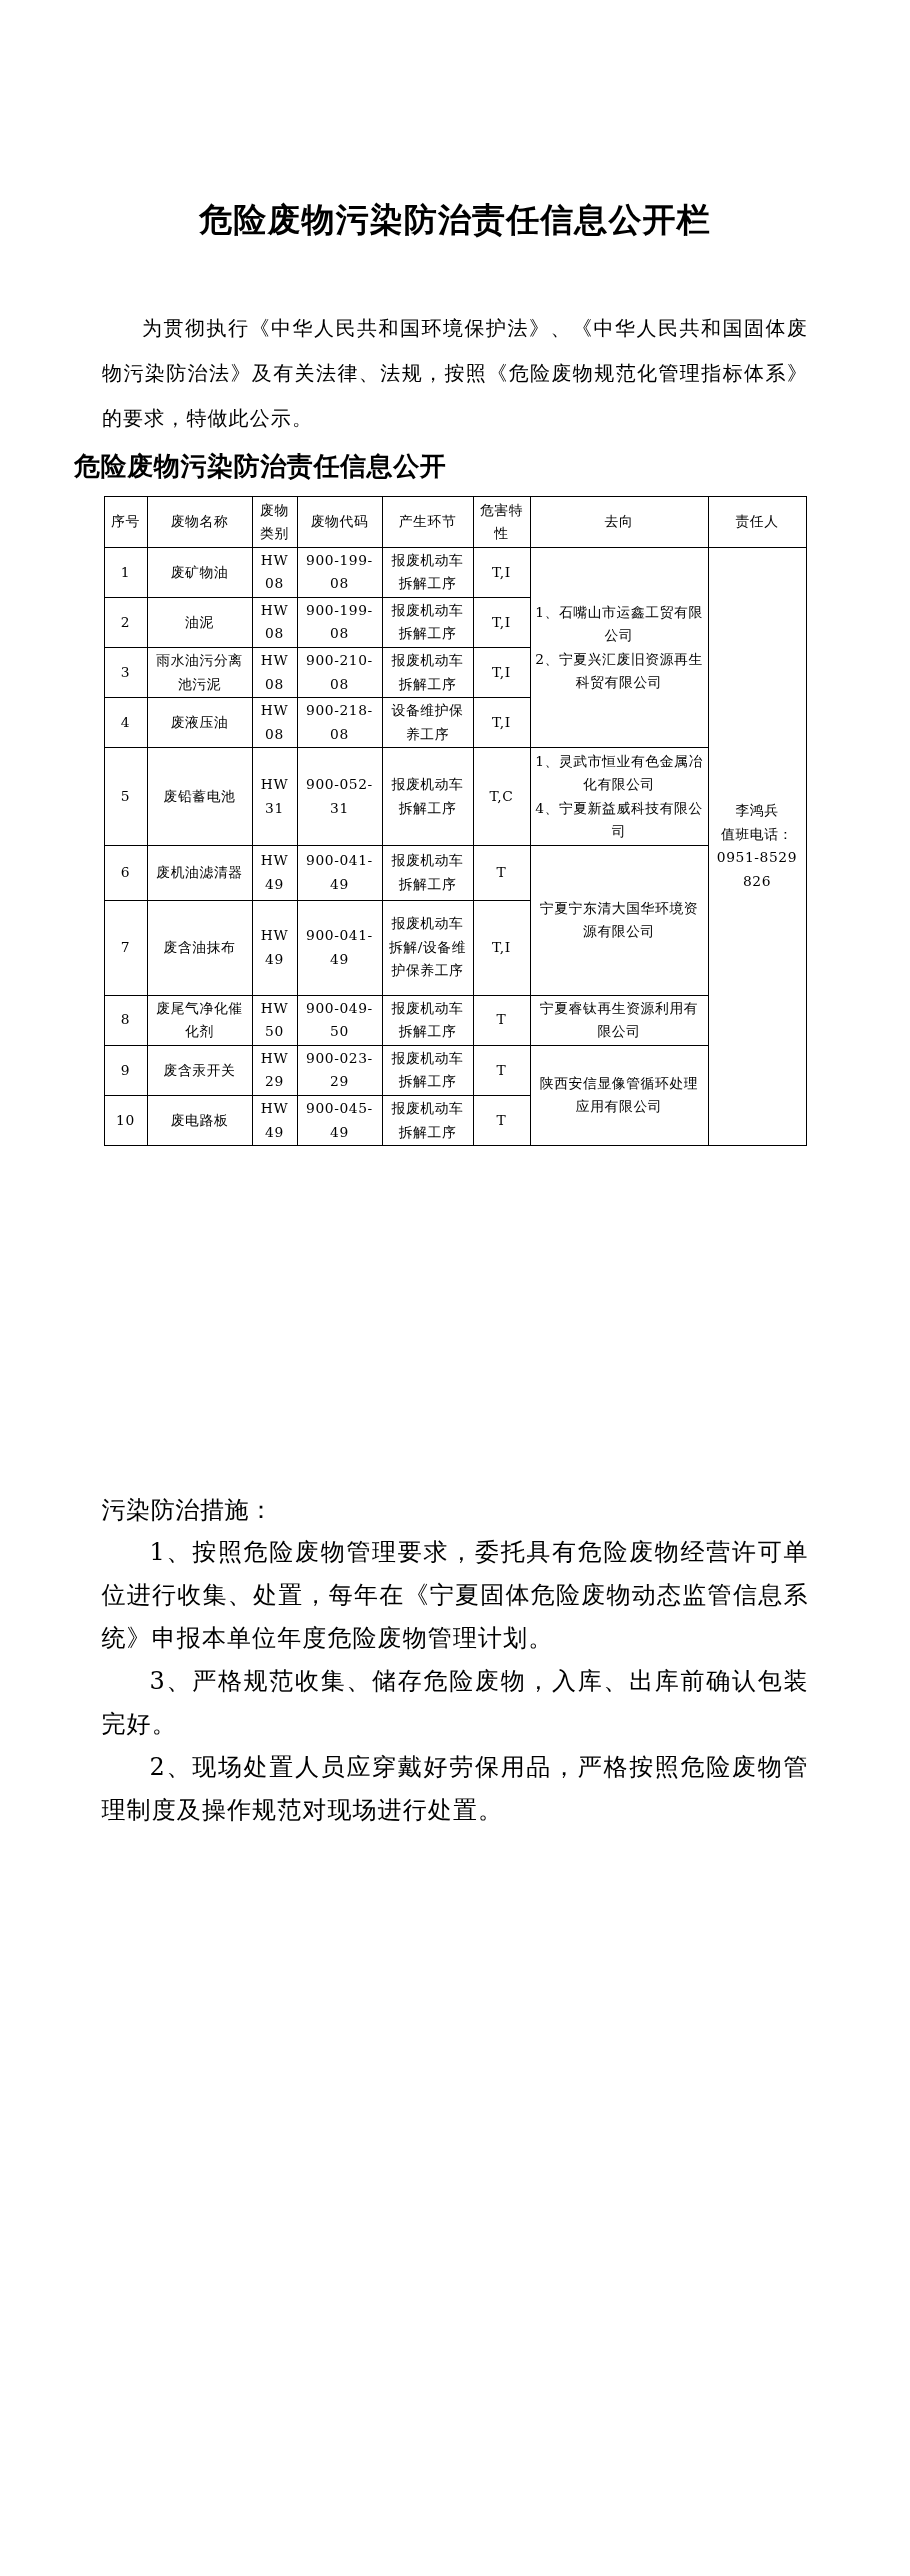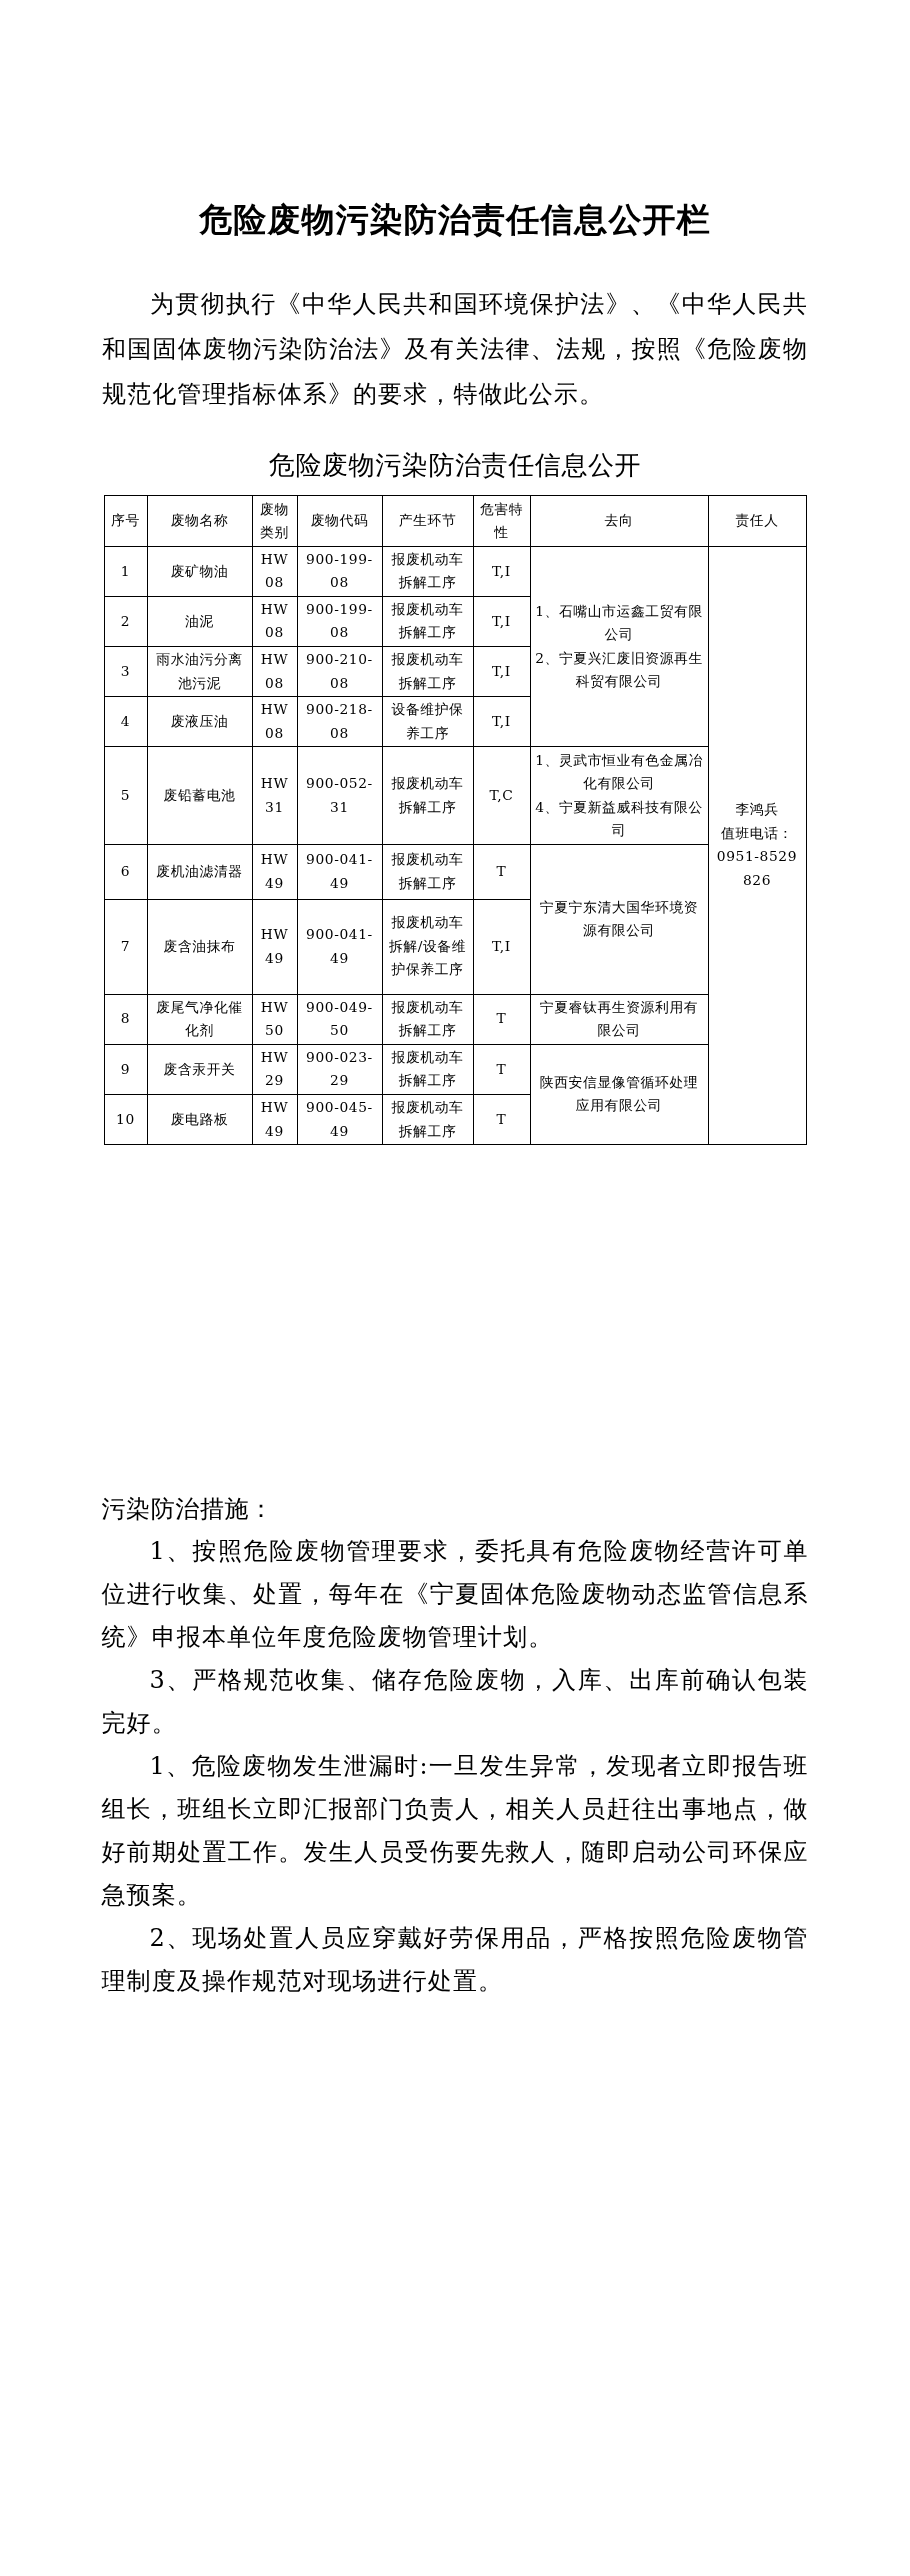--- a/index.html
+++ b/index.html
@@ -7,28 +7,28 @@
     width:762px; height:2576px; background:#ffffff; color:#000;
     font-family:"DejaVu Serif","Liberation Serif",serif;
     position:relative; overflow:hidden; margin:0 auto;
   }
   .doc-title {
     padding-top:199px; text-align:center;
     font-family:"Liberation Sans","DejaVu Sans",sans-serif;
     font-weight:bold; font-size:33px; line-height:1.3; letter-spacing:1.1px;
   }
   .intro {
-    width:706px; margin:40px auto 0;
-    font-size:24px; line-height:45px; letter-spacing:1.1px;
+    width:706px; margin:64px auto 0;
+    font-size:20px; line-height:45px; letter-spacing:1.1px;
     text-indent:2em; text-align:justify;
   }
   .table-title {
-    margin-top:31px; text-align:center;
+    margin-top:8px; text-align:left;
     font-family:"Liberation Sans","DejaVu Sans",sans-serif;
-    font-weight:normal; font-size:26px; letter-spacing:0.6px;
+    font-weight:bold; font-size:26px; letter-spacing:0.6px;
   }
   table.waste {
     margin:12.6px auto 0; width:702px; table-layout:fixed;
     border-collapse:collapse; font-size:13.8px;
     border:1.7px solid #000;
   }
   table.waste td, table.waste th {
     border:1.1px solid #000; text-align:center; vertical-align:middle;
     line-height:23.5px; padding:1.1px 4.6px; font-weight:normal;
     letter-spacing:0.6px; word-break:break-all; overflow:hidden;
@@ -189,18 +189,17 @@
       <td>报废机动车拆解工序</td>
       <td>T</td>
     </tr>
   </tbody>
     </table>
 
   <div class="sections">
     <div class="section-heading">污染防治措施：</div>
     <div class="section-para">1、按照危险废物管理要求，委托具有危险废物经营许可单位进行收集、处置，每年在《宁夏固体危险废物动态监管信息系统》申报本单位年度危险废物管理计划。</div>
     <div class="section-para">3、严格规范收集、储存危险废物，入库、出库前确认包装完好。</div>
-    <div class="section-para">1、危险废物发生泄漏时:一旦发生异常，发现者立即报告班组长，班组长立即汇报部门负责人，相关人员赶往出事地点，做好前期处置工作。发生人员受伤要先救人，随即启动公司环保应急预案。</div>
     <div class="section-para">2、现场处置人员应穿戴好劳保用品，严格按照危险废物管理制度及操作规范对现场进行处置。</div>
   </div>
 
 </div>
 
 
 </body></html>

